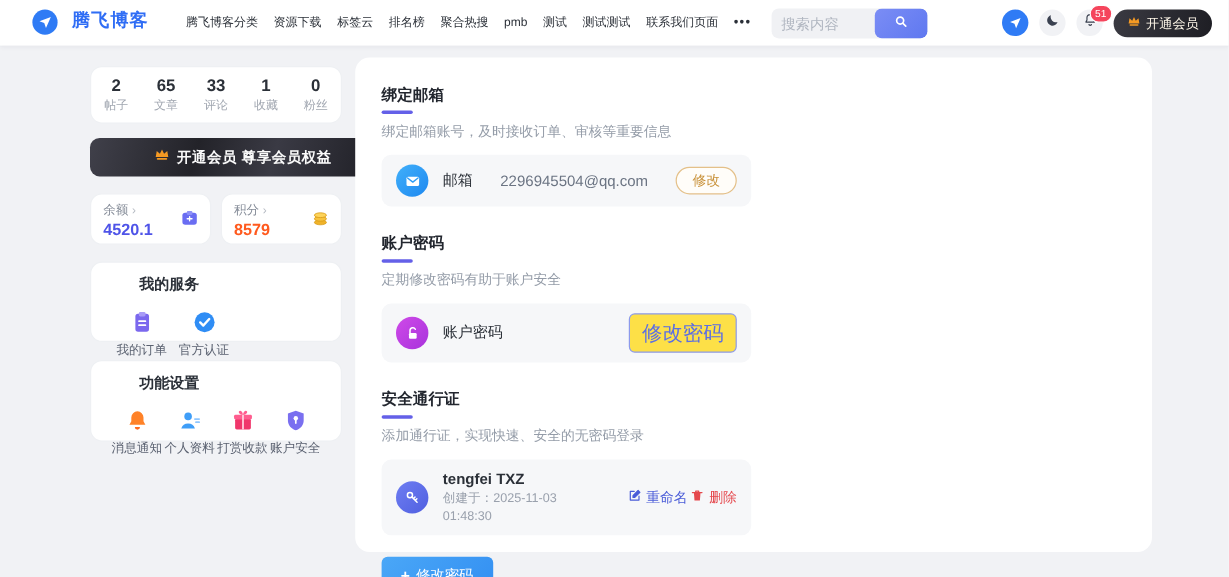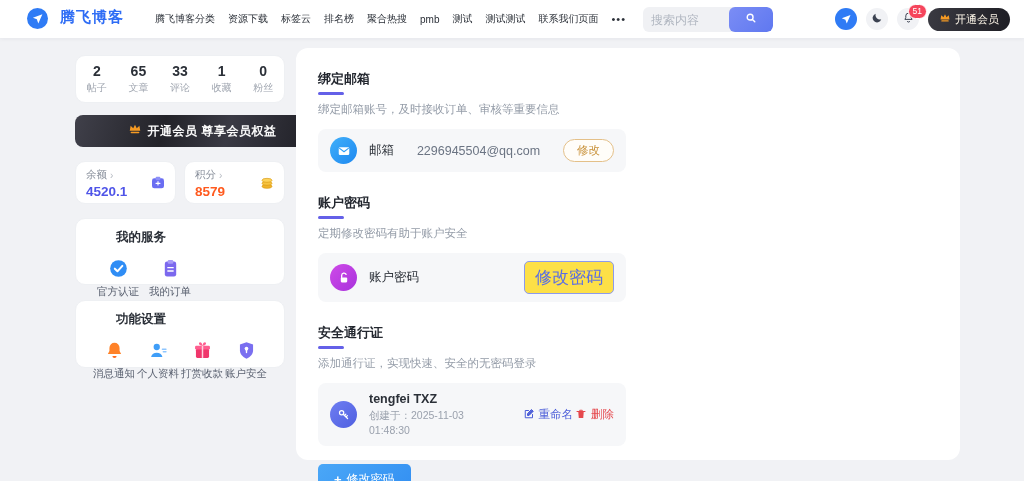--- a/index.html
+++ b/index.html
@@ -230,35 +230,35 @@
       </svg>
   </span>
 </div>
 
 <div class="side-card services-card">
   <div class="panel-title">我的服务</div>
   <div class="icon-grid">
     <div class="grid-item">
       <div class="glyph">
         <svg width="21" height="21" viewBox="0 0 24 24">
-            <circle cx="12" cy="12" r="9.5" fill="#2f8df5"></circle>
-            <path d="M7.8 12.2 L10.8 15.2 L16.4 9" stroke="#fff" stroke-width="2.3" fill="none" stroke-linecap="round" stroke-linejoin="round"></path>
-          </svg>
-      </div>
-      <div class="grid-label">官方认证</div>
-    </div>
-    <div class="grid-item">
-      <div class="glyph">
-        <svg width="21" height="21" viewBox="0 0 24 24">
             <rect x="5.5" y="4" width="13" height="17" rx="2.5" fill="#7b68ee"></rect>
             <rect x="8.8" y="2.2" width="6.4" height="4.4" rx="1.4" fill="#a89bf7"></rect>
             <path d="M9 11 h6 M9 14.8 h6" stroke="#fff" stroke-width="1.7" stroke-linecap="round"></path>
           </svg>
       </div>
       <div class="grid-label">我的订单</div>
+    </div>
+    <div class="grid-item">
+      <div class="glyph">
+        <svg width="21" height="21" viewBox="0 0 24 24">
+            <circle cx="12" cy="12" r="9.5" fill="#2f8df5"></circle>
+            <path d="M7.8 12.2 L10.8 15.2 L16.4 9" stroke="#fff" stroke-width="2.3" fill="none" stroke-linecap="round" stroke-linejoin="round"></path>
+          </svg>
+      </div>
+      <div class="grid-label">官方认证</div>
     </div>
   </div>
 </div>
 
 <div class="side-card settings-card">
   <div class="panel-title">功能设置</div>
   <div class="icon-grid">
     <div class="grid-item">
       <div class="glyph">
         <svg width="21" height="21" viewBox="0 0 24 24">

